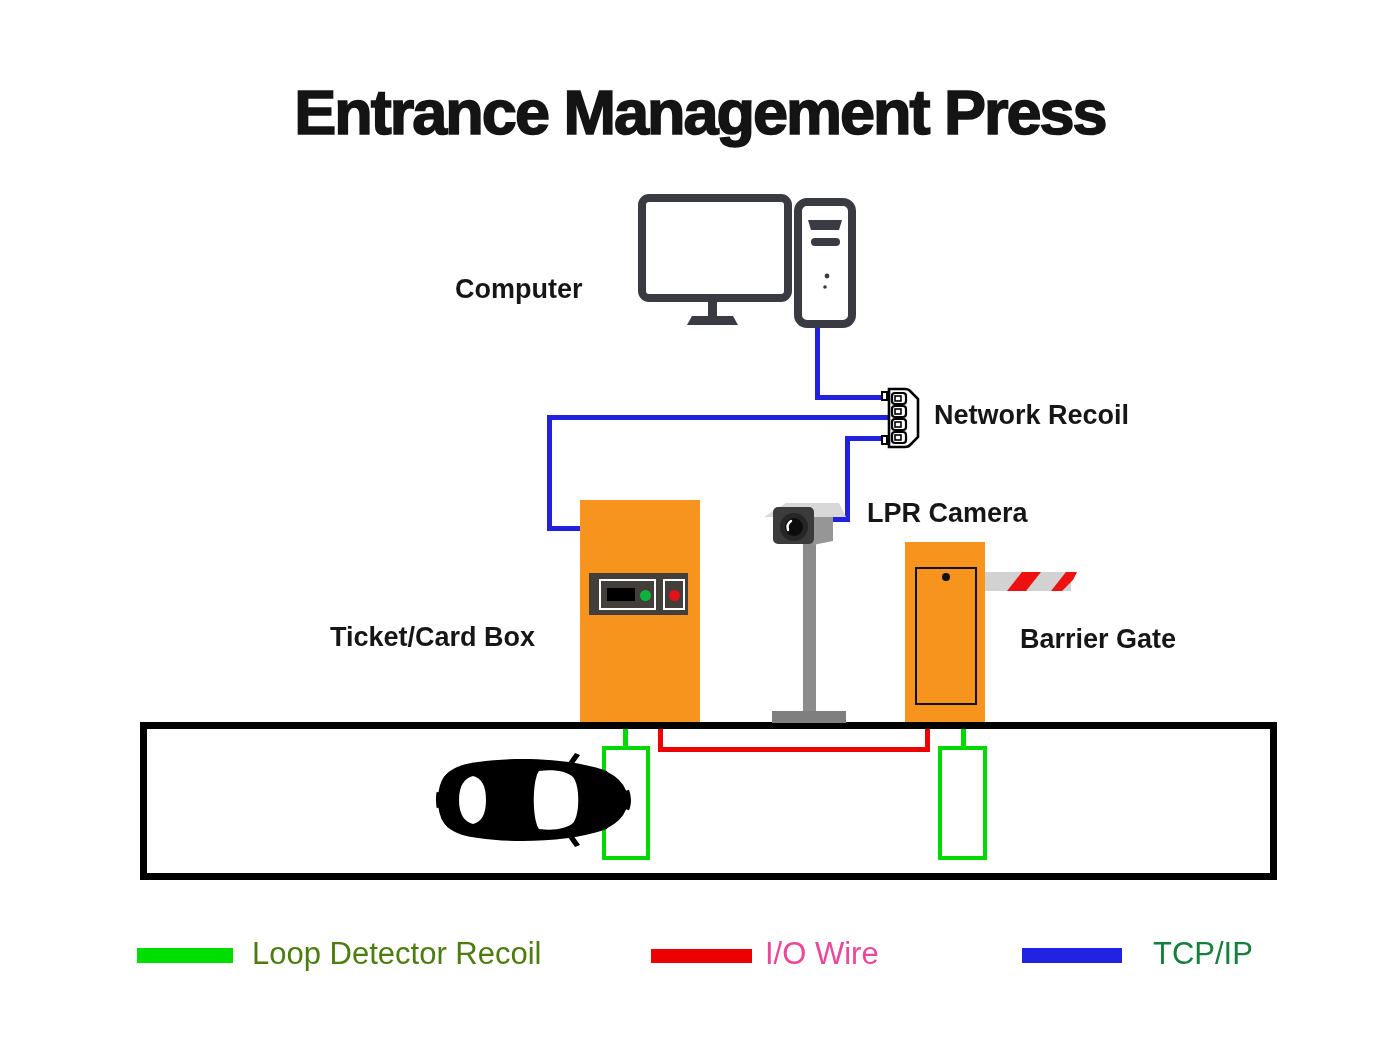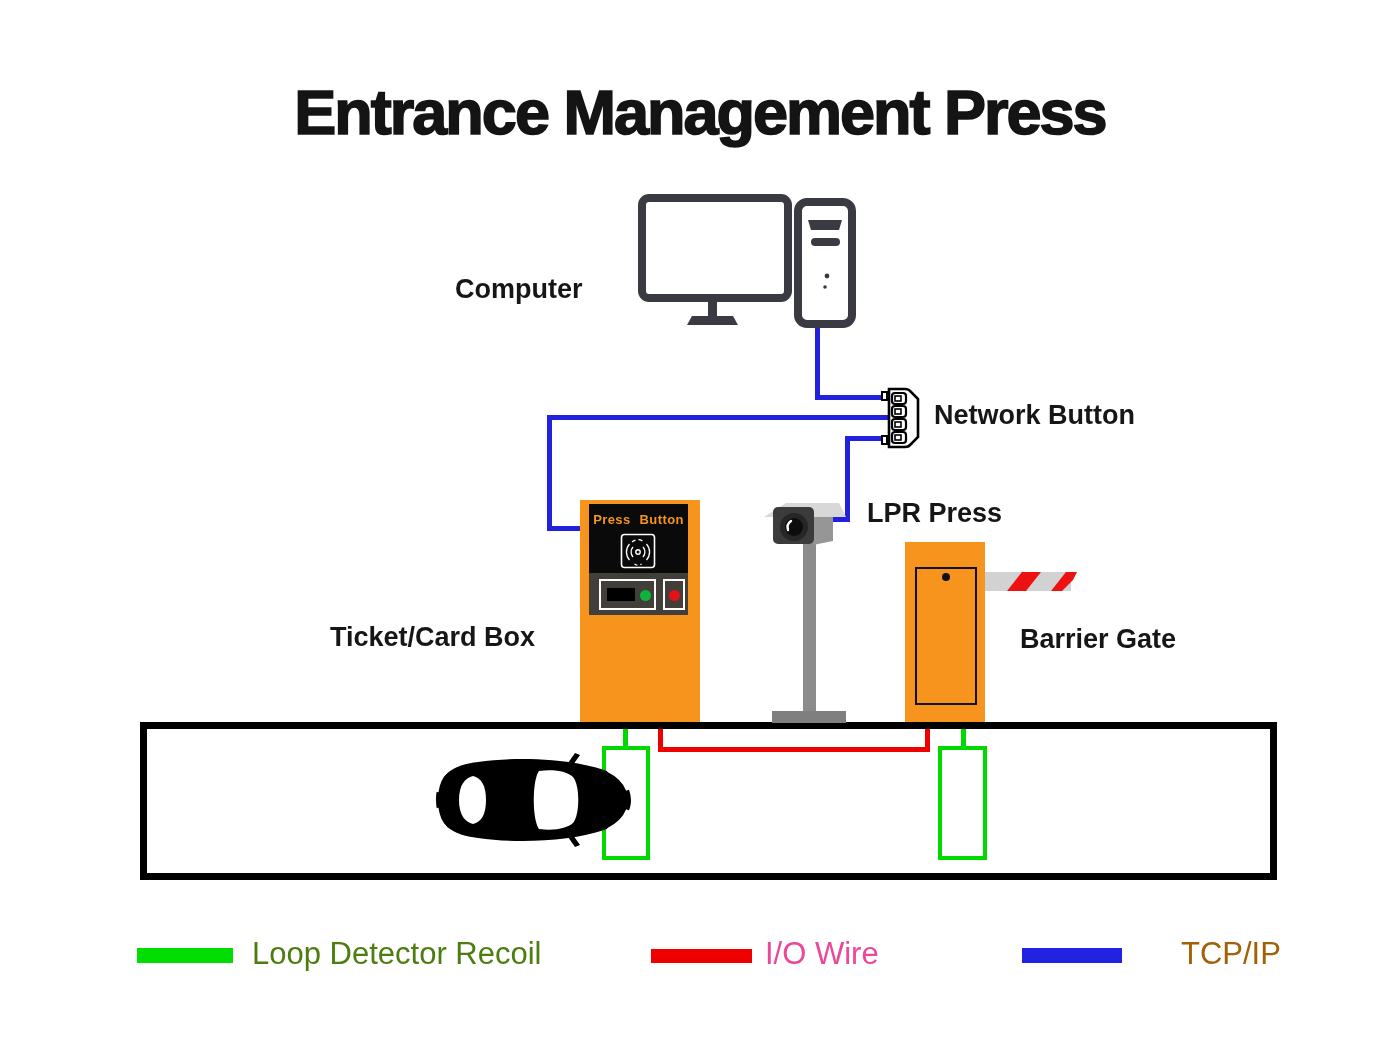--- a/index.html
+++ b/index.html
@@ -109,48 +109,35 @@
   <path d="M11,3 H27 Q31,3 33,6 L40,13 V51 L33,58 Q31,61 27,61 H11 Z" fill="#fff" stroke="#000" stroke-width="2.6"></path>
   <rect x="14" y="7" width="14" height="11" rx="3" fill="#fff" stroke="#000" stroke-width="2.2"></rect>
   <rect x="17" y="10" width="6" height="5" fill="none" stroke="#000" stroke-width="1.6"></rect>
   <rect x="14" y="20" width="14" height="11" rx="3" fill="#fff" stroke="#000" stroke-width="2.2"></rect>
   <rect x="17" y="23" width="6" height="5" fill="none" stroke="#000" stroke-width="1.6"></rect>
   <rect x="14" y="33" width="14" height="11" rx="3" fill="#fff" stroke="#000" stroke-width="2.2"></rect>
   <rect x="17" y="36" width="6" height="5" fill="none" stroke="#000" stroke-width="1.6"></rect>
   <rect x="14" y="46" width="14" height="11" rx="3" fill="#fff" stroke="#000" stroke-width="2.2"></rect>
   <rect x="17" y="49" width="6" height="5" fill="none" stroke="#000" stroke-width="1.6"></rect>
 </svg>
-<div class="abs node-label" style="left:934px;top:400px;">Network Button</div>
+<div class="abs node-label" style="left:934px;top:400px;">Network Recoil</div>
 
 <div class="abs cam-pole"></div>
 <div class="abs cam-base"></div>
 <svg class="abs" style="left:760px;top:498px;" width="90" height="50" viewBox="0 0 90 50">
   <polygon points="53,12 73,19 73,43 53,47" fill="#969696"></polygon>
   <polygon points="4,19 26,5 79,5 86,19 70,19 20,19" fill="#d8d8d8"></polygon>
   <rect x="13" y="9" width="41" height="37" rx="5" fill="#3b3b3b"></rect>
   <circle cx="34" cy="29" r="14" fill="#262626"></circle>
   <circle cx="34" cy="29" r="9" fill="#0c0c0c"></circle>
   <path d="M28,32 A8,8 0 0 1 31,23" stroke="#fff" stroke-width="2.4" fill="none" stroke-linecap="round"></path>
 </svg>
-<div class="abs node-label" style="left:867px;top:498px;">LPR Press</div>
+<div class="abs node-label" style="left:867px;top:498px;">LPR Camera</div>
 
 <div class="abs kiosk-body">
-  <div class="abs kiosk-screen">
-    <div class="abs kiosk-screen-text">Press Button</div>
-    <svg class="abs" style="left:31px;top:29px;" width="36" height="36" viewBox="0 0 36 36">
-      <rect x="1.5" y="1.5" width="33" height="33" rx="3" fill="none" stroke="#fff" stroke-width="1.6"></rect>
-      <circle cx="18" cy="19" r="2.2" fill="none" stroke="#fff" stroke-width="1.4"></circle>
-      <path d="M13,24 A7.5,7.5 0 0 1 13,14" fill="none" stroke="#fff" stroke-width="1.3"></path>
-      <path d="M9.5,27 A12,12 0 0 1 9.5,11" fill="none" stroke="#fff" stroke-width="1.3"></path>
-      <path d="M23,24 A7.5,7.5 0 0 0 23,14" fill="none" stroke="#fff" stroke-width="1.3"></path>
-      <path d="M26.5,27 A12,12 0 0 0 26.5,11" fill="none" stroke="#fff" stroke-width="1.3"></path>
-      <path d="M12,9 A9,9 0 0 1 24,9" fill="none" stroke="#fff" stroke-width="1.3" stroke-dasharray="4 3"></path>
-      <path d="M14.5,31 A6,6 0 0 0 21.5,31" fill="none" stroke="#fff" stroke-width="1.3" stroke-dasharray="3 3"></path>
-    </svg>
-  </div>
   <div class="abs kiosk-subpanel">
     <div class="abs reader-outline">
       <div class="abs reader-slot"></div>
       <div class="abs reader-led"></div>
     </div>
     <div class="abs button-outline">
       <div class="abs button-led"></div>
     </div>
   </div>
 </div>
@@ -168,14 +155,14 @@
 <div class="abs node-label" style="left:1020px;top:624px;">Barrier Gate</div>
 
 <div>
   <div class="swatch" style="left:137px;top:948px;width:96px;height:15px;background:#00dd00;"></div>
   <div class="abs legend-label" style="left:252px;top:936px;color:#4d7c0f;">Loop Detector Recoil</div>
 
   <div class="swatch" style="left:651px;top:949px;width:101px;height:14px;background:#ee0000;"></div>
   <div class="abs legend-label" style="left:765px;top:936px;color:#ec4899;">I/O Wire</div>
 
   <div class="swatch" style="left:1022px;top:948px;width:100px;height:15px;background:#2222e2;"></div>
-  <div class="abs legend-label" style="left:1181px;top:936px;color:#a16207;">TCP/IP</div>
+  <div class="abs legend-label" style="left:1153px;top:936px;color:#15803d;">TCP/IP</div>
 </div>
 
 </body></html>

